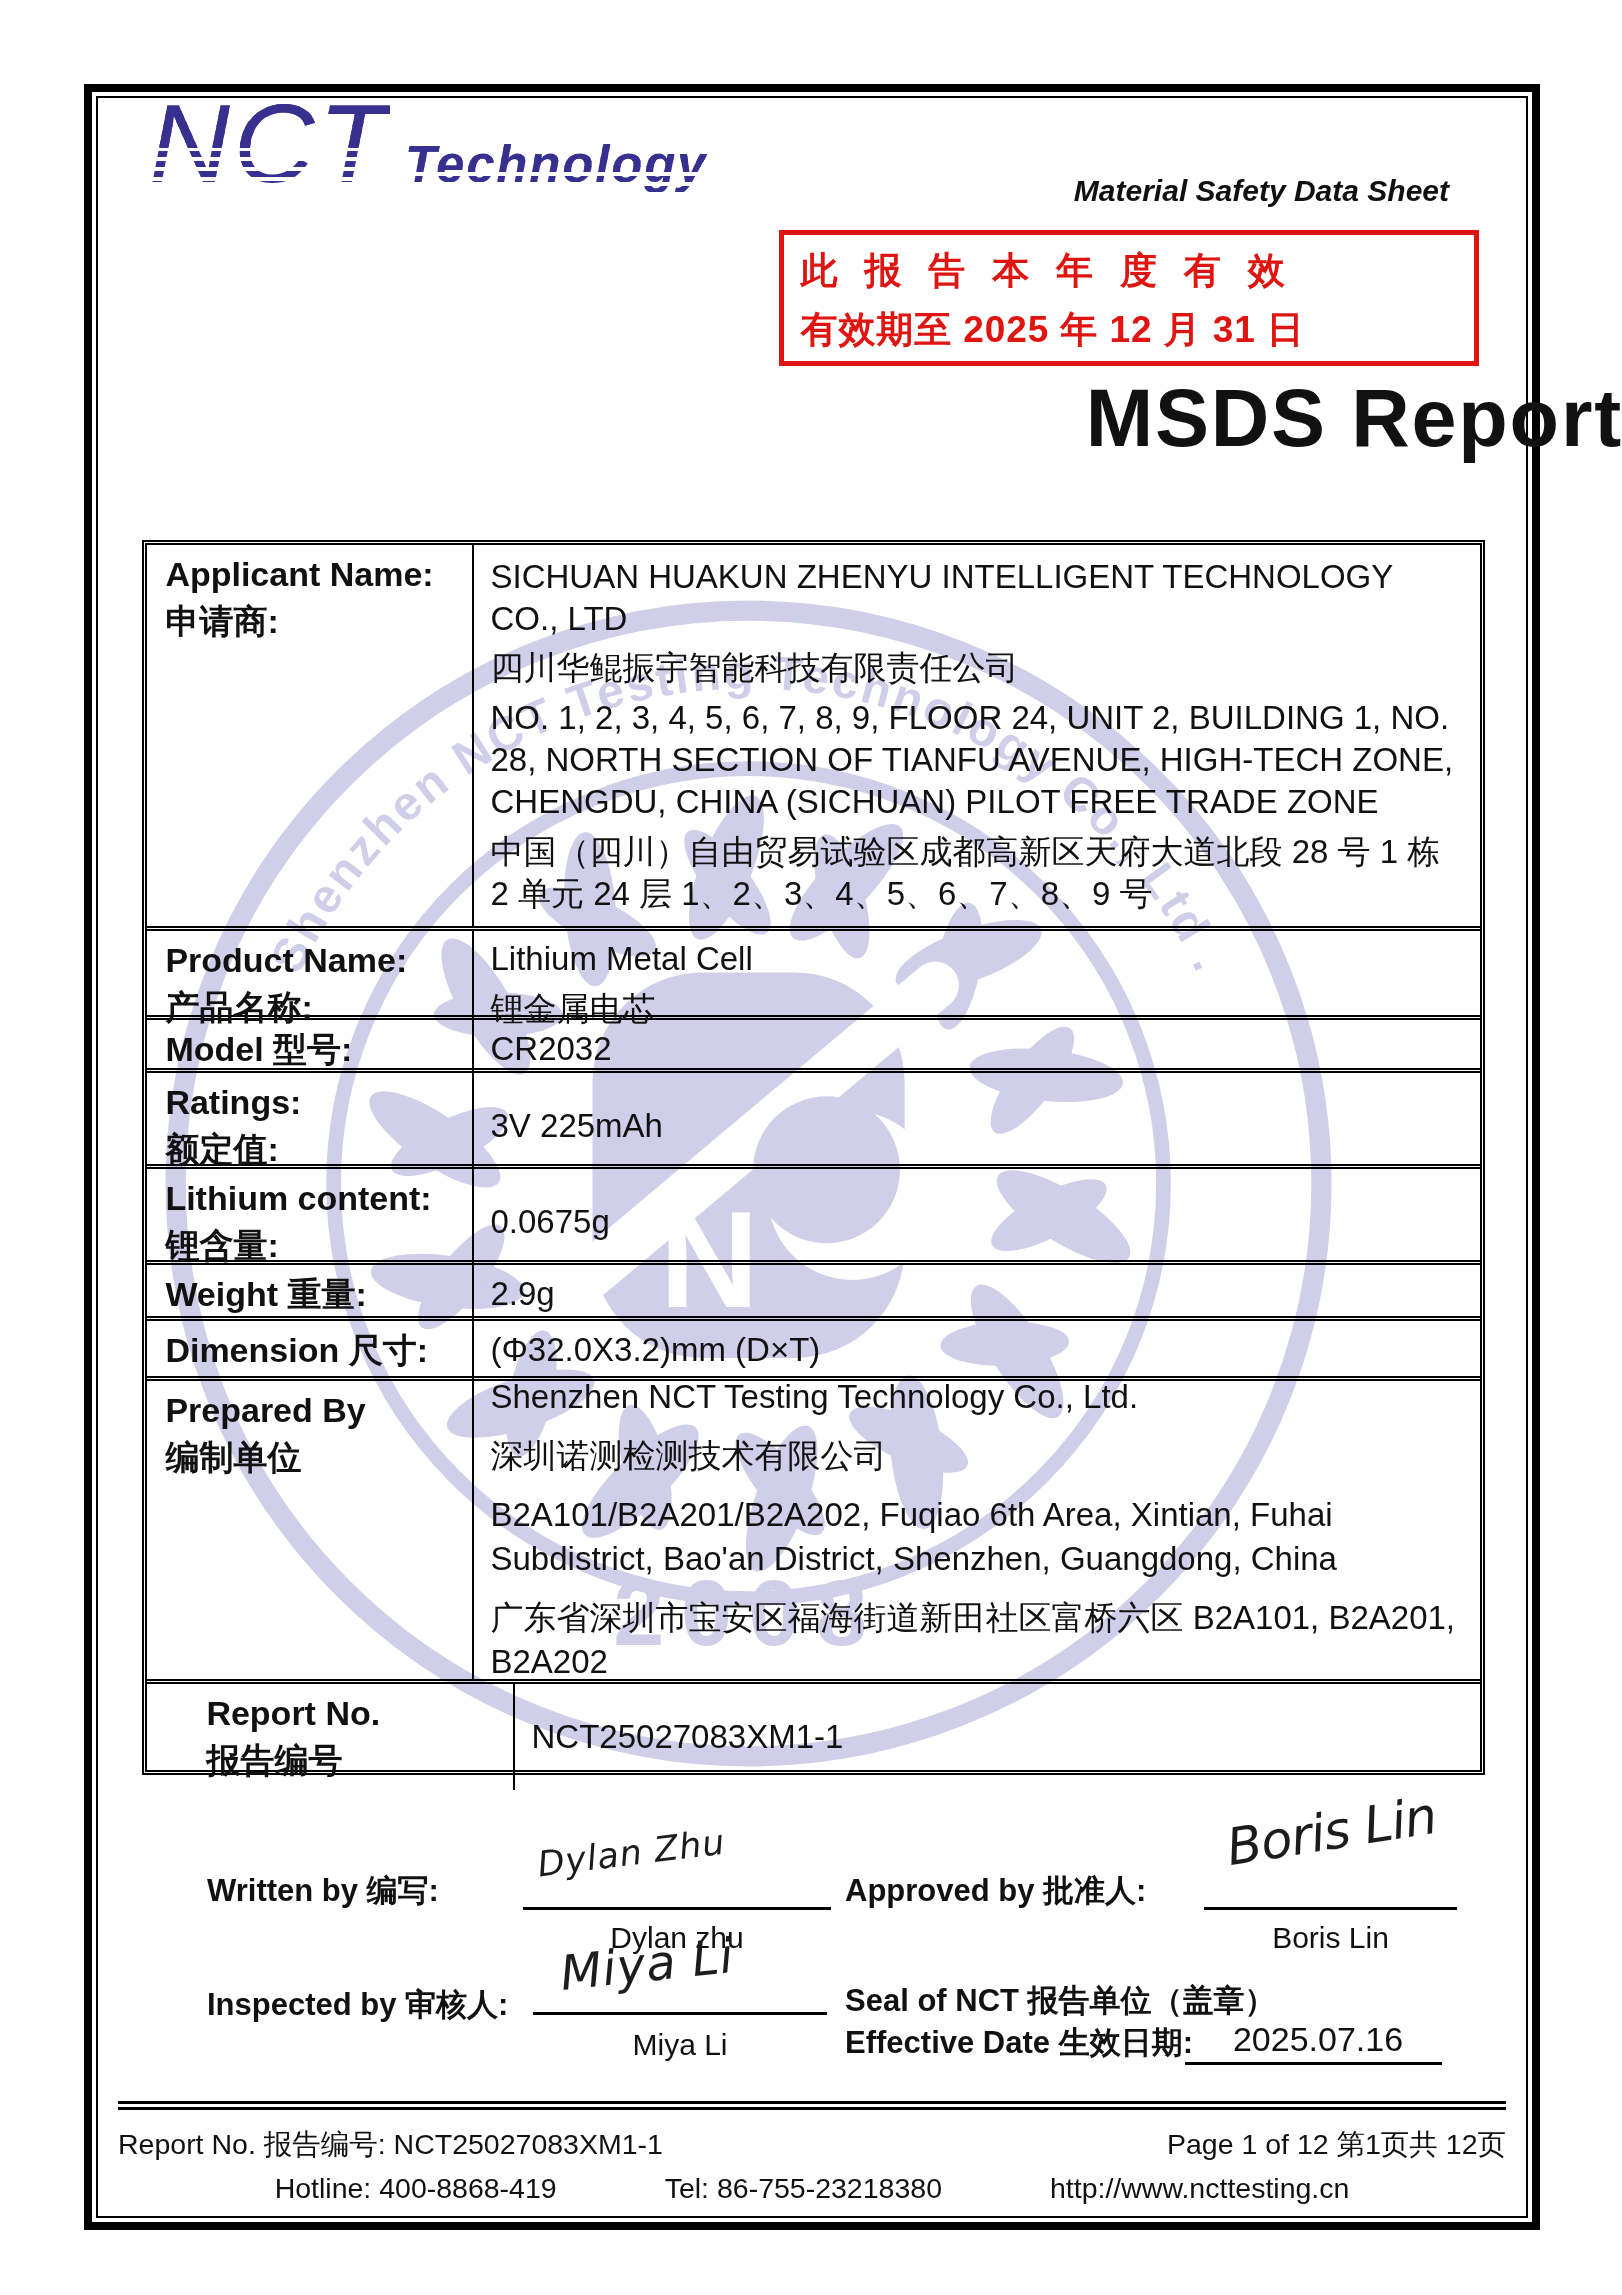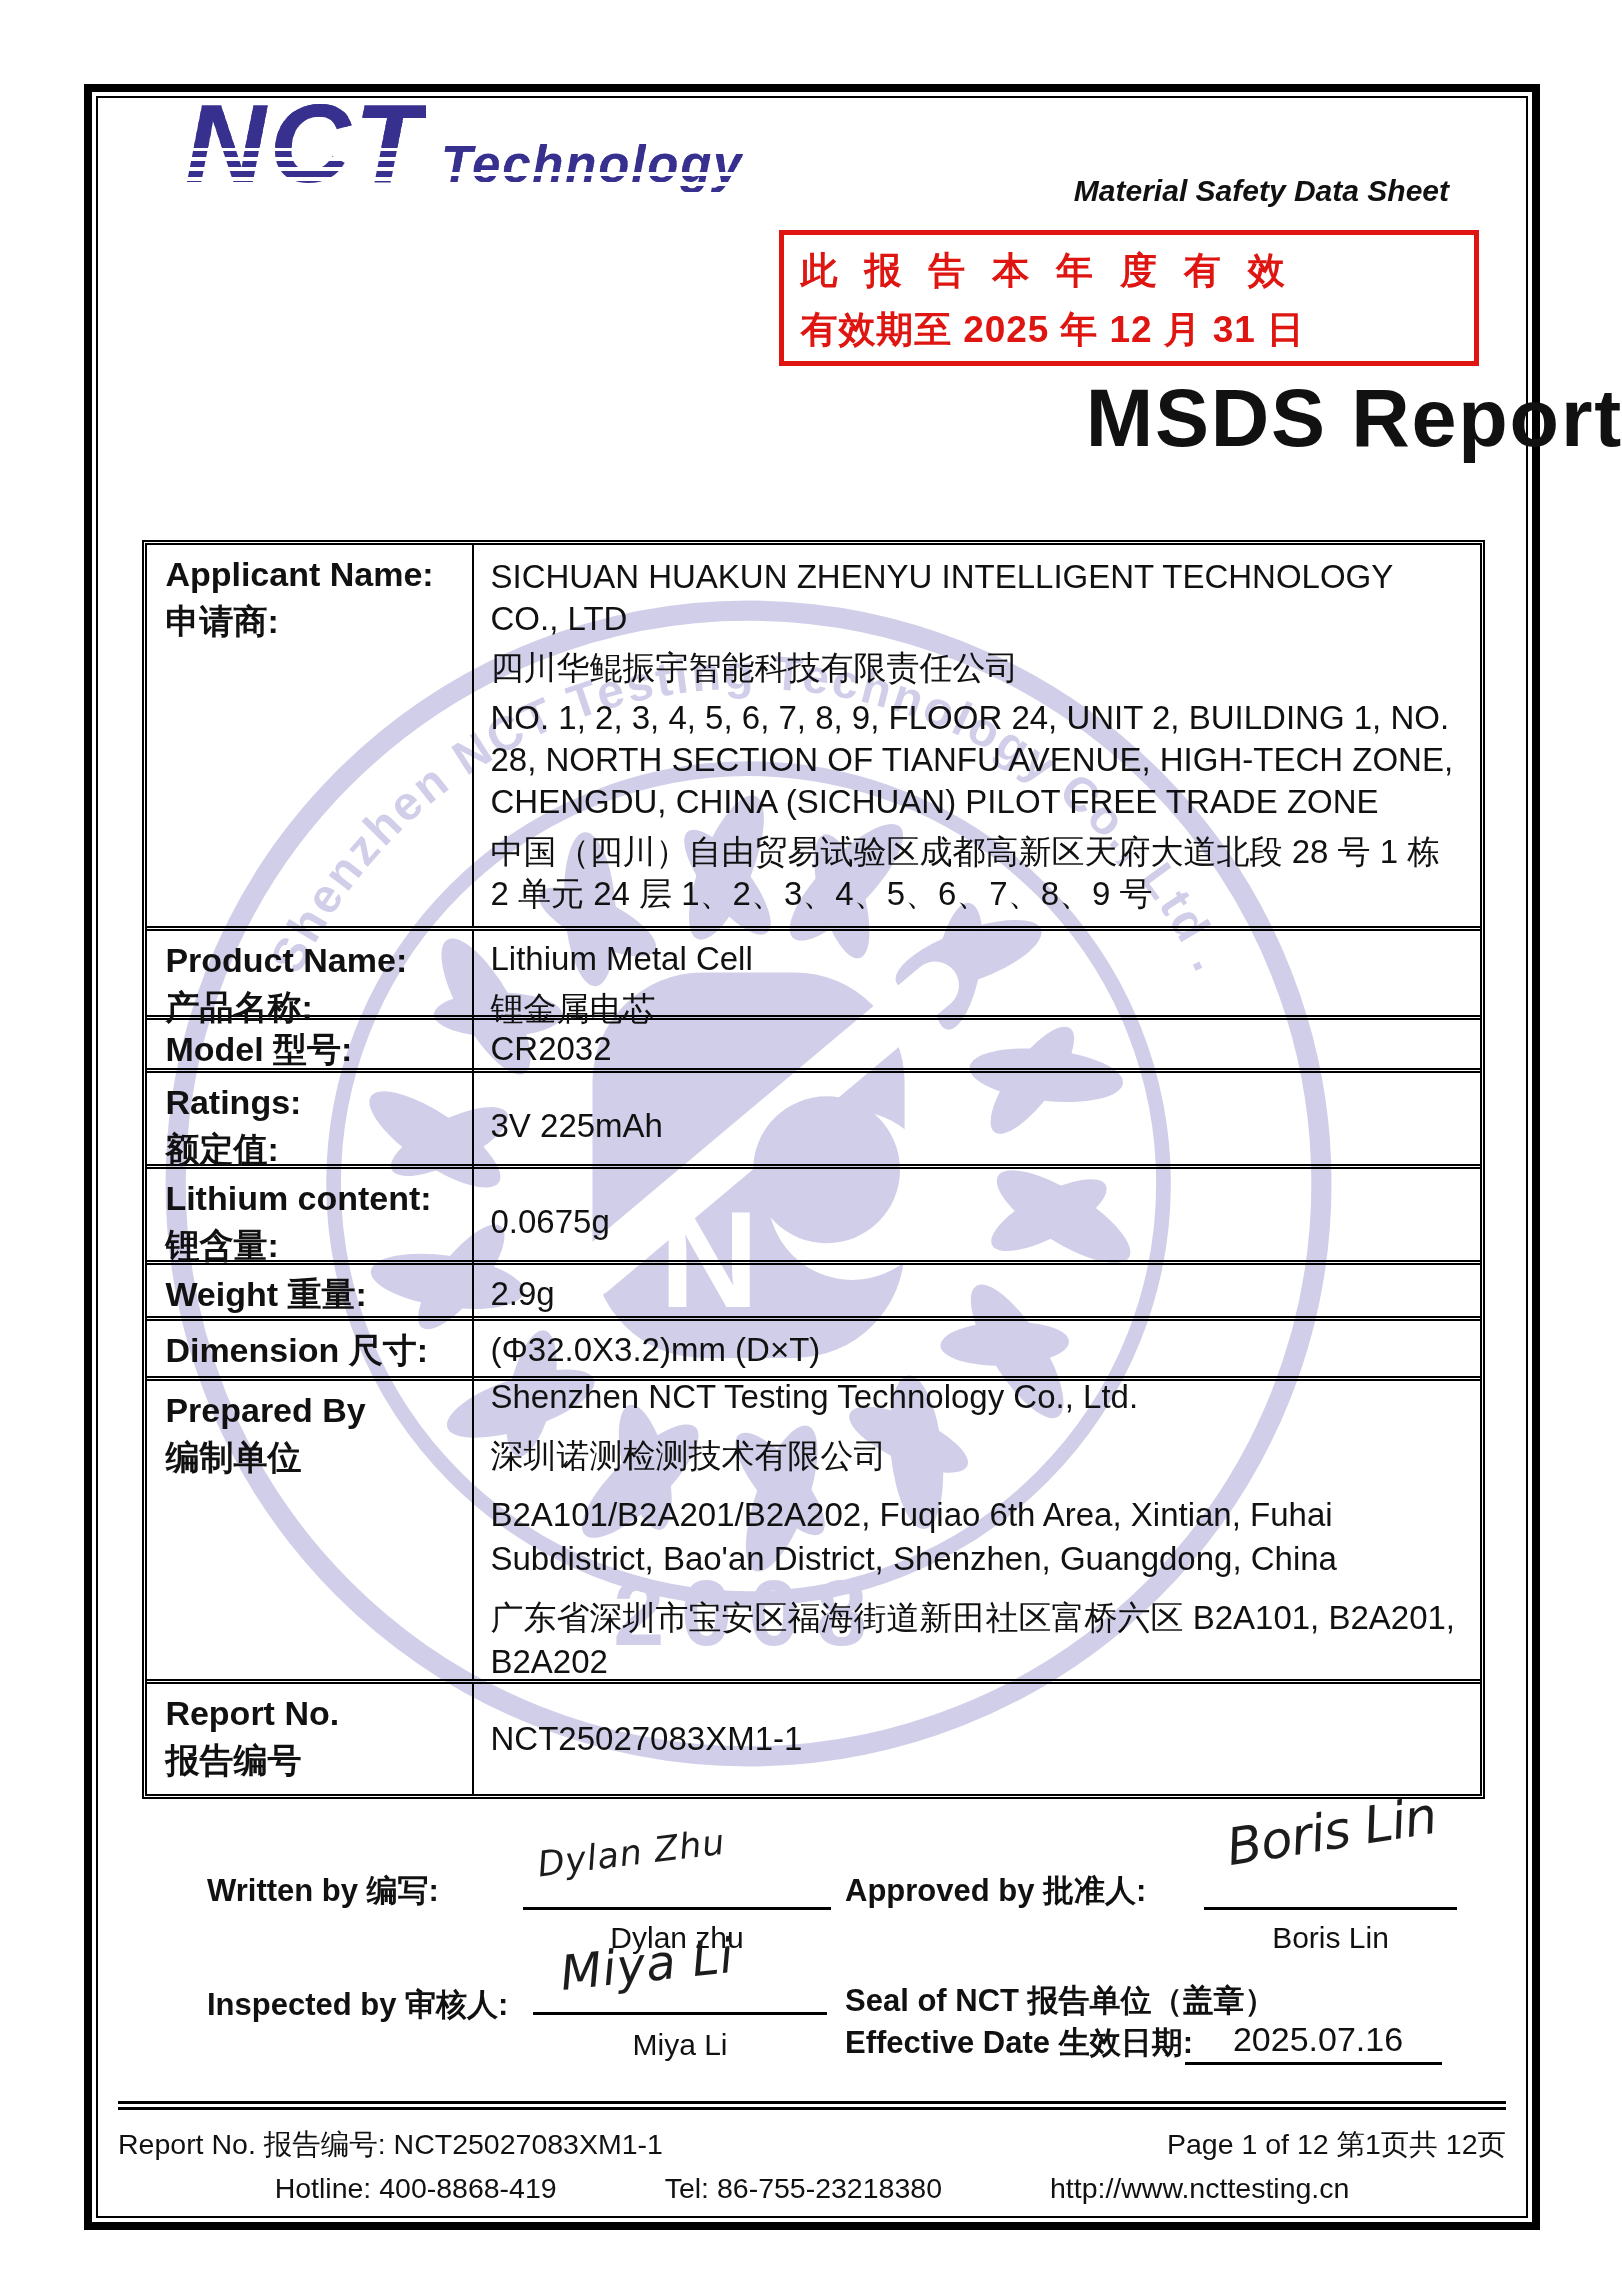--- a/index.html
+++ b/index.html
@@ -9,21 +9,21 @@
 
   
   .frame-outer { position:absolute; left:84px; top:84px; width:1456px; height:2146px; border:8.3px solid #000; }
   .frame-inner { position:absolute; inset:3.7px; border:2.8px solid #000; }
 
   
   .watermark { position:absolute; left:145px; top:562px; width:1208px; height:1244px; opacity:0.42; pointer-events:none; }
 
   
   .logo { position:absolute; left:149px; top:88px; white-space:nowrap; }
-  .logo-main { font-size:112px; font-weight:bold; font-style:italic; letter-spacing:3.7px; line-height:1;margin-left:36px; }
+  .logo-main { font-size:112px; font-weight:normal; font-style:italic; letter-spacing:3.7px; line-height:1; }
   .logo-sub { font-size:51px; font-weight:bold; font-style:italic; margin-left:14.7px; letter-spacing:1.8px; }
   .logo-stripe { color:#37308f; }
   @supports (-webkit-background-clip: text) {
     .logo-stripe {
       background-image:
         linear-gradient(180deg,#37308f 0 54%, rgba(255,255,255,0) 54%),
         repeating-linear-gradient(180deg,#37308f 0 6.4px, rgba(255,255,255,0) 6.4px 10px);
       -webkit-background-clip:text; background-clip:text;
       -webkit-text-fill-color:transparent; color:transparent;
     }
@@ -51,21 +51,21 @@
   .r-applicant { height:386px; }
   .r-product   { height:89px; }
   .r-model     { height:53px; }
   .r-ratings   { height:96px; }
   .r-lithium   { height:96px; }
   .r-weight    { height:56px; }
   .r-dimension { height:60px; }
   .r-prepared  { height:303px; }
   .r-prepared .cell-v { line-height:1.34; }
   .r-prepared .cell-v p:not(:empty) { margin:7.3px 0; }
-  .r-report    { height:110px; }
+  .r-report    { height:86px;padding-left:41px; }
 
   
   .sig-label { position:absolute; font-size:31px; font-weight:bold; white-space:nowrap; }
   .sig-line  { position:absolute; border-bottom:3.7px solid #000; }
   .sig-name  { position:absolute; font-size:30px; text-align:center; white-space:nowrap; }
   .hand { position:absolute; font-style:italic; color:#1c1c1c; white-space:nowrap;
           font-family:"DejaVu Sans",sans-serif; }
   .hand-dylan { font-size:35px; transform:rotate(-7deg); letter-spacing:0.9px; }
   .hand-boris { font-size:51px; transform:rotate(-9deg); letter-spacing:-0.9px; }
   .hand-miya  { font-size:48px; transform:rotate(-6deg); letter-spacing:0.9px; }

